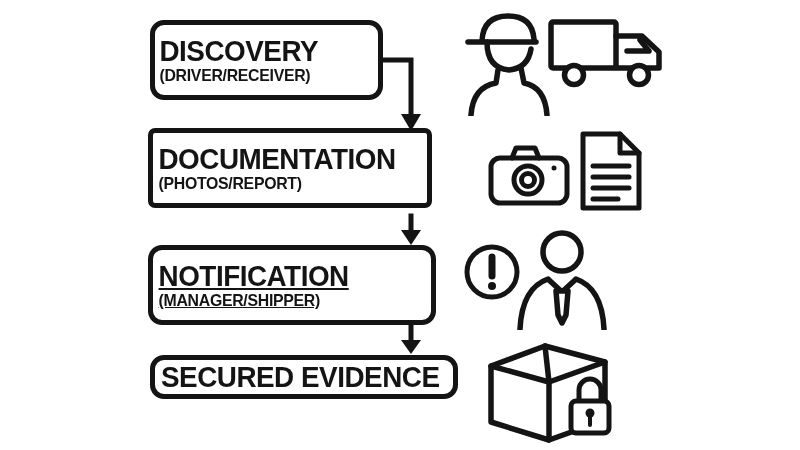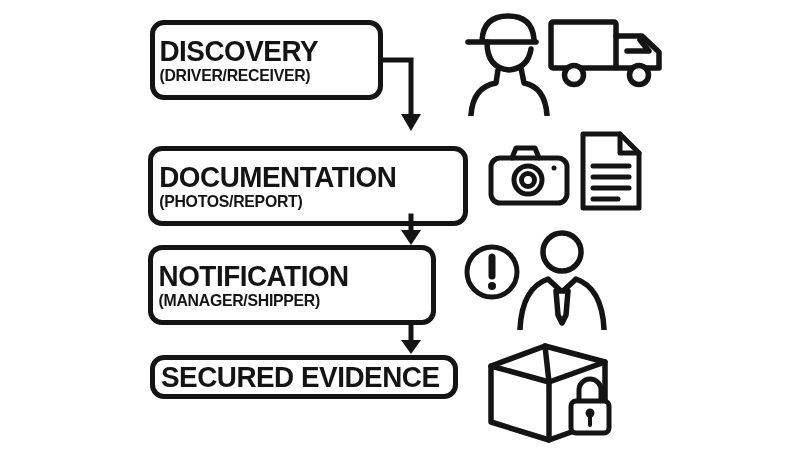--- a/index.html
+++ b/index.html
@@ -29,22 +29,22 @@
     white-space:nowrap;
     transform:scaleX(0.96);
   }
   .step-sub{
     font-size:16.5px;font-weight:700;
     letter-spacing:-0.3px;line-height:1.1;
     white-space:nowrap;
     transform:scaleX(0.96);
   }
   #step-1{left:150px;top:20px;width:233px;height:80px;}
-  #step-2{left:148px;top:146px;width:320px;height:80px;}
-  #step-3{left:148px;top:245px;width:288px;height:80px;}
+  #step-2{left:148px;top:128px;width:284px;height:80px;border-radius:7px;}
+  #step-3{left:148px;top:245px;width:288px;height:80px;text-decoration:underline;}
   #step-4{left:150px;top:355px;width:308px;height:44px;}
   .overlay{
     position:absolute;left:0;top:0;
     pointer-events:none;
   }
   .icon{position:absolute;}
   .icon svg{display:block;}
   #icon-driver{left:460px;top:8px;}
   #icon-truck{left:547px;top:18px;}
   #icon-camera{left:488px;top:143px;}

